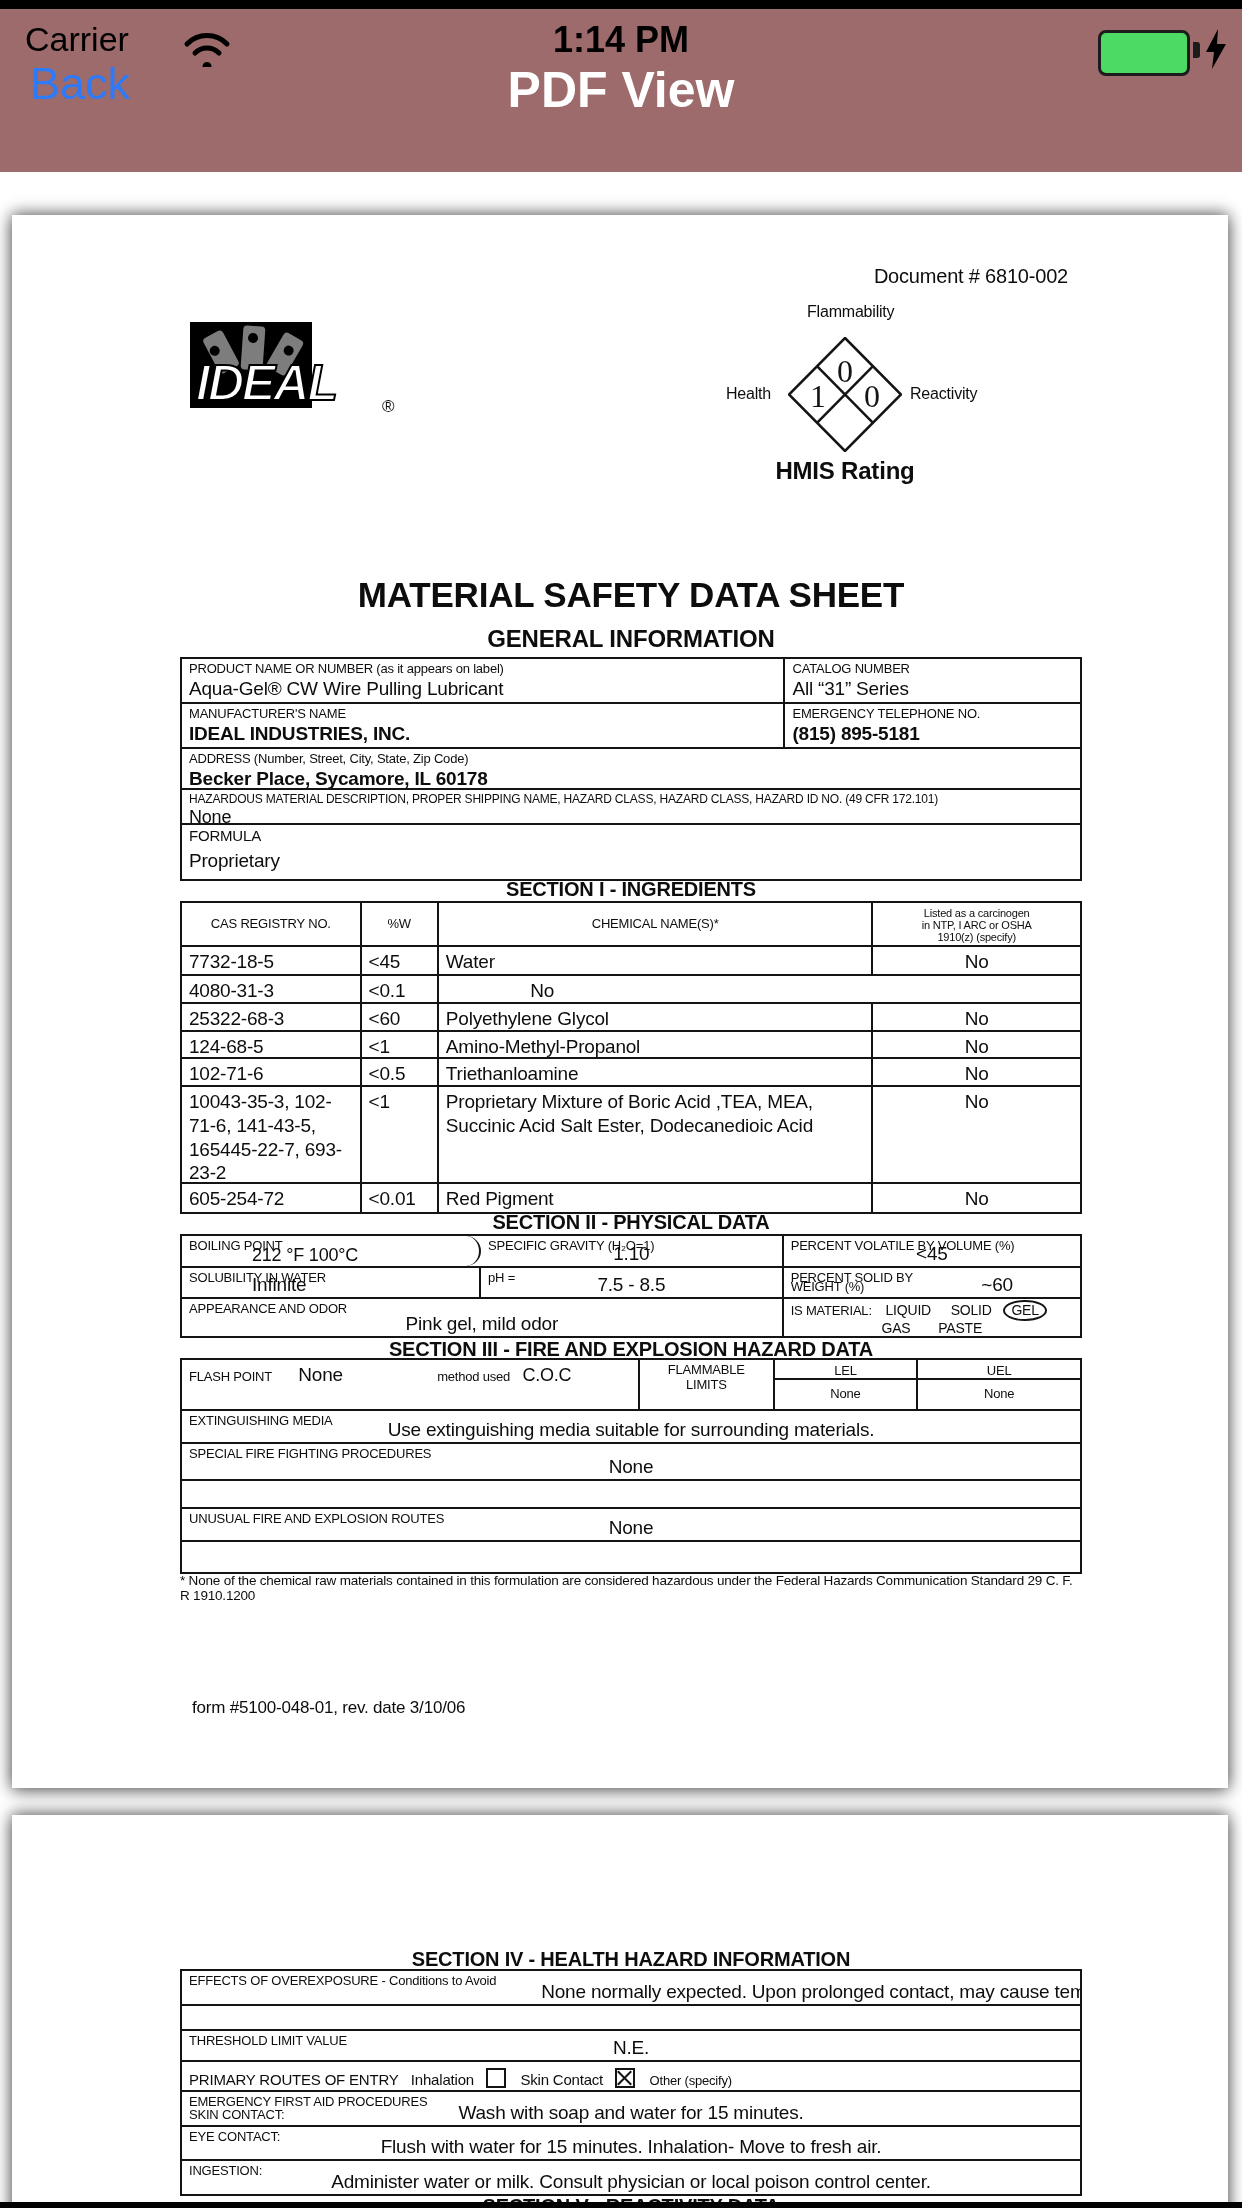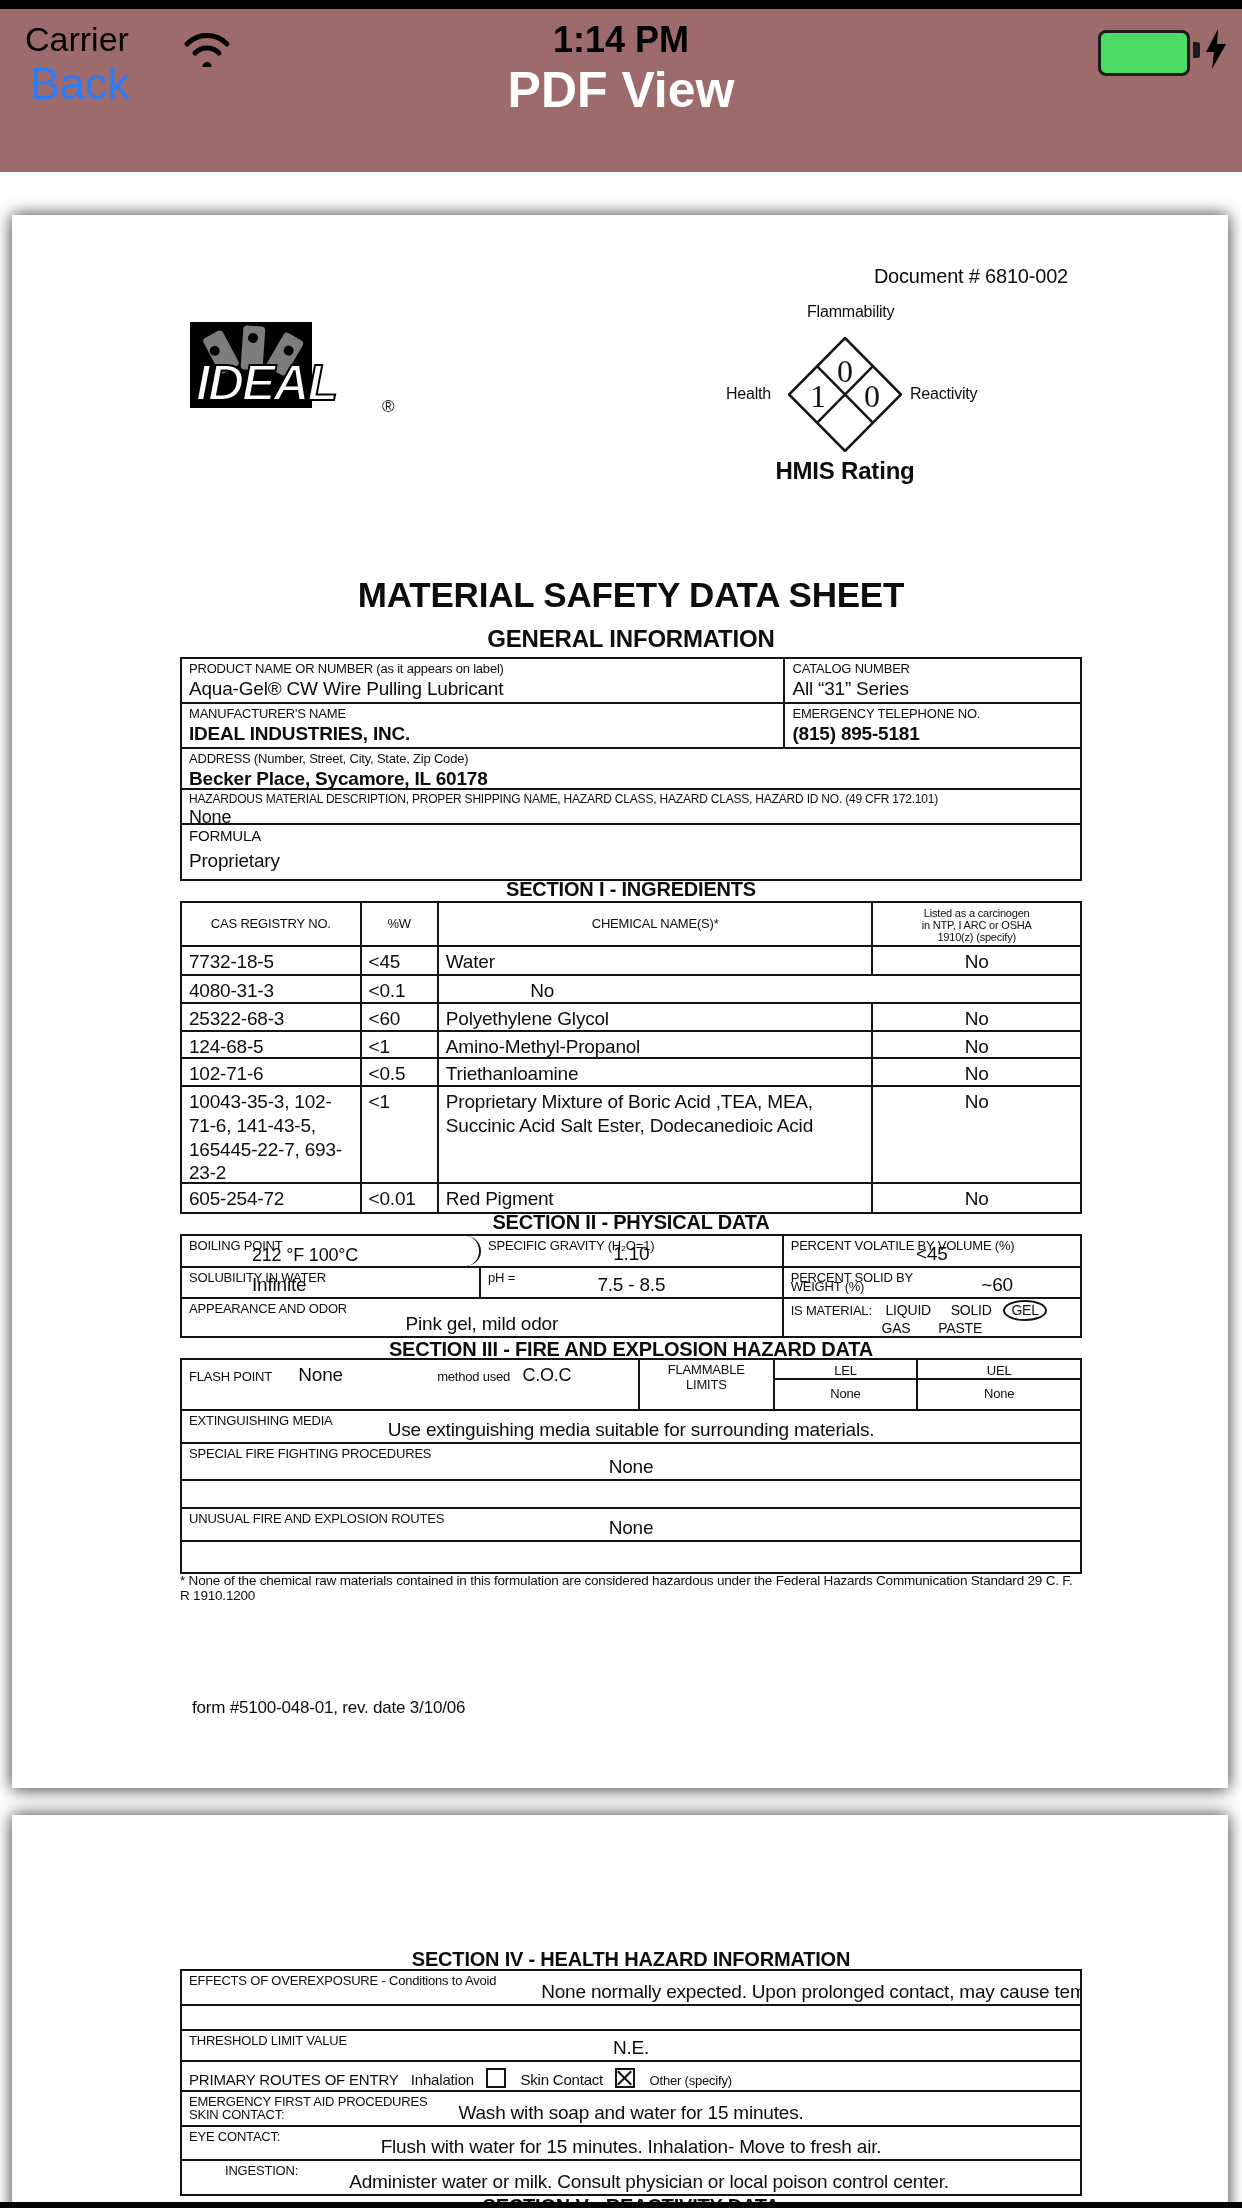--- a/index.html
+++ b/index.html
@@ -373,21 +373,21 @@
               <div class="lbl" style="position:absolute;bottom:2px;left:7px;">SKIN CONTACT:</div>
               <div class="val vbot">Wash with soap and water for 15 minutes.</div>
             </div>
           </div>
           <div class="row" style="height:34px;">
             <div class="cell" style="width:100%;">
               <div class="lbl">EYE CONTACT:</div>
               <div class="val vbot">Flush with water for 15 minutes.  Inhalation- Move to fresh air.</div>
             </div>
           </div>
-          <div class="row" style="height:33px;margin-left:36px;">
+          <div class="row" style="height:33px;">
             <div class="cell" style="width:100%;">
               <div class="lbl">INGESTION:</div>
               <div class="val vbot">Administer water or milk.  Consult physician or local poison control center.</div>
             </div>
           </div>
         </div>
 
         <div class="sec-title" style="top:380px;">SECTION V - REACTIVITY DATA</div>
 
         <div class="tbl" style="top:398px;height:14px;overflow:hidden;border-bottom:none;">

